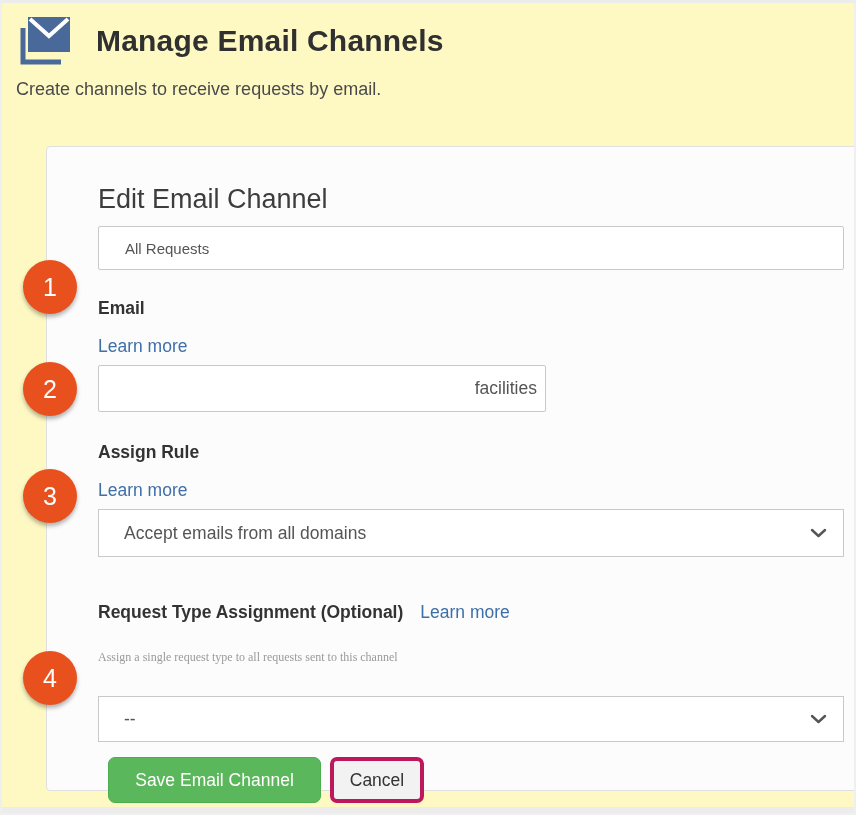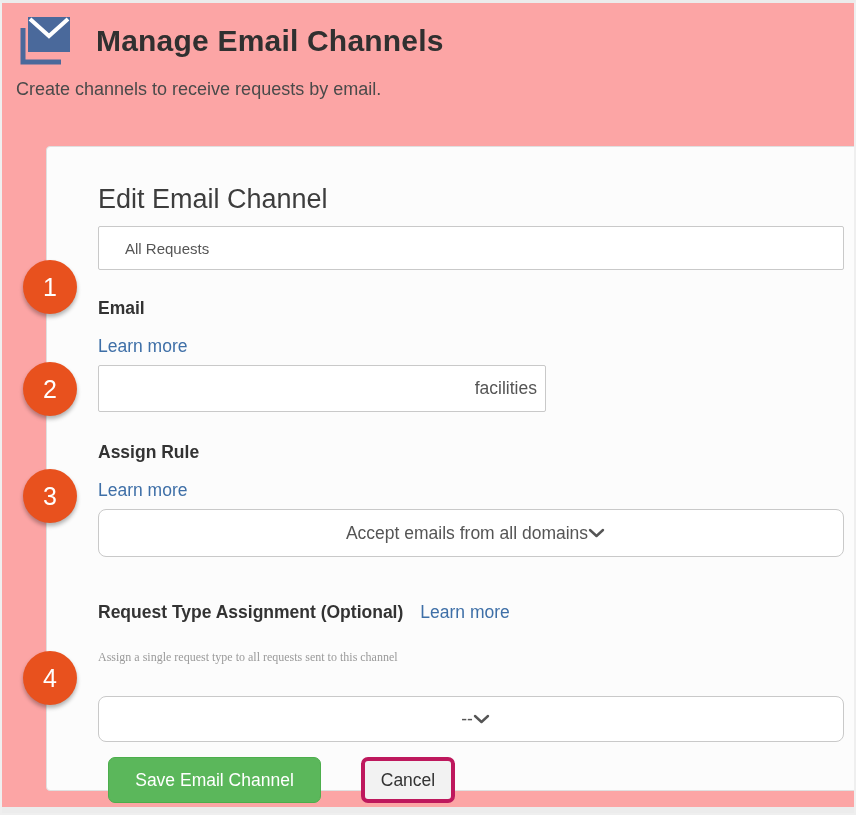--- a/index.html
+++ b/index.html
@@ -3,21 +3,21 @@
 <meta charset="utf-8">
 <style>
   * { margin:0; padding:0; box-sizing:border-box; }
   body {
     background:#fff;
     font-family:"Liberation Sans","DejaVu Sans",sans-serif;
   }
   .screen {
     position:relative;
     width:856px; height:815px;
-    background:#fca5a5;
+    background:#fef9c3;
     border:2px solid #efefef;
     border-top:3px solid #ececec;
     overflow:hidden;
   }
   
   .header { position:absolute; left:14px; top:12px; }
   .header-row { display:flex; align-items:center; gap:26px; }
   .app-icon { width:54px; height:52px; flex:0 0 auto; }
   .page-title {
     font-size:30px; font-weight:bold; color:#303030; letter-spacing:0.2px;
@@ -60,28 +60,28 @@
   .email-input {
     width:448px; height:47px;
     border:1px solid #c9c9c9; border-radius:2px; background:#fff;
     font-family:inherit; font-size:17.5px; color:#555;
     text-align:right; padding:0 8px; outline:none;
   }
   .email-domain { margin-left:9px; font-size:18px; color:#4f4f4f; white-space:nowrap; }
 
   .select-box {
     margin-top:8px; height:48px; width:100%;
-    border:1px solid #c9c9c9; border-radius:8px; background:#fff;
-    display:flex; align-items:center; justify-content:center;
+    border:1px solid #c9c9c9; border-radius:0; background:#fff;
+    display:flex; align-items:center; justify-content:space-between;
     padding:0 16px 0 25px; cursor:pointer;
   }
   .select-box .select-value { font-size:17.5px; color:#555; }
   .select-box.rt { margin-top:28px; height:46px; }
 
-  .button-row { display:flex; gap:40px; margin-top:15px;padding-left:10px; }
+  .button-row { display:flex; gap:9px; margin-top:15px;padding-left:10px; }
   .btn {
     font-family:inherit; font-size:17.5px; height:46px;
     border-radius:7px; cursor:pointer;
   }
   .btn-save {
     width:213px; background:#5bb75b; border:1px solid #4cae4c; color:#fff;
   }
   .btn-cancel {
     width:94px; background:#f2f2f2; border:4px solid #be185d; color:#333;
   }

